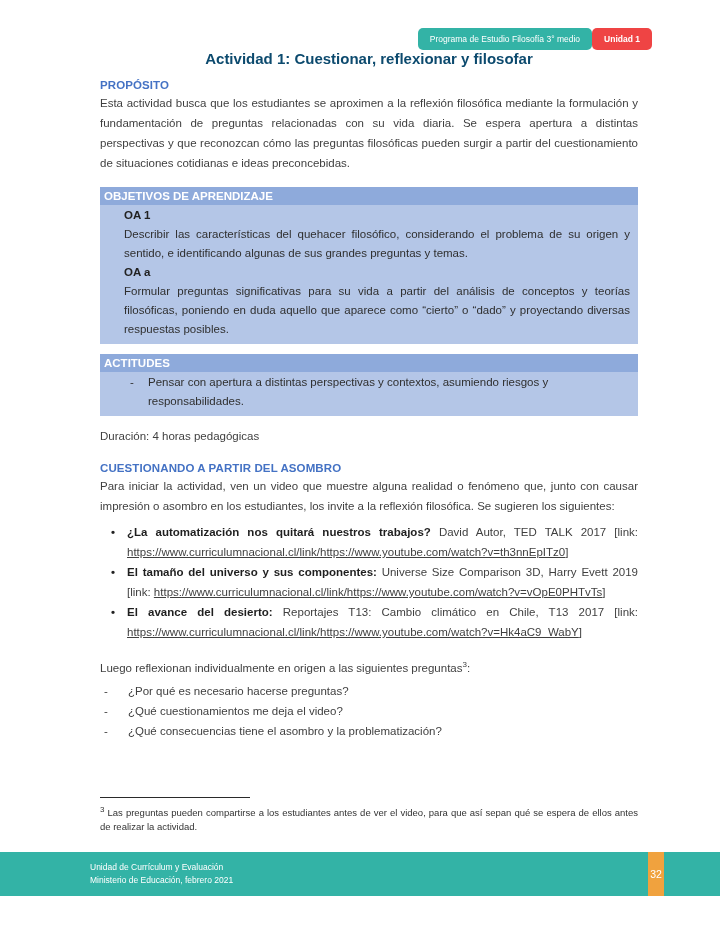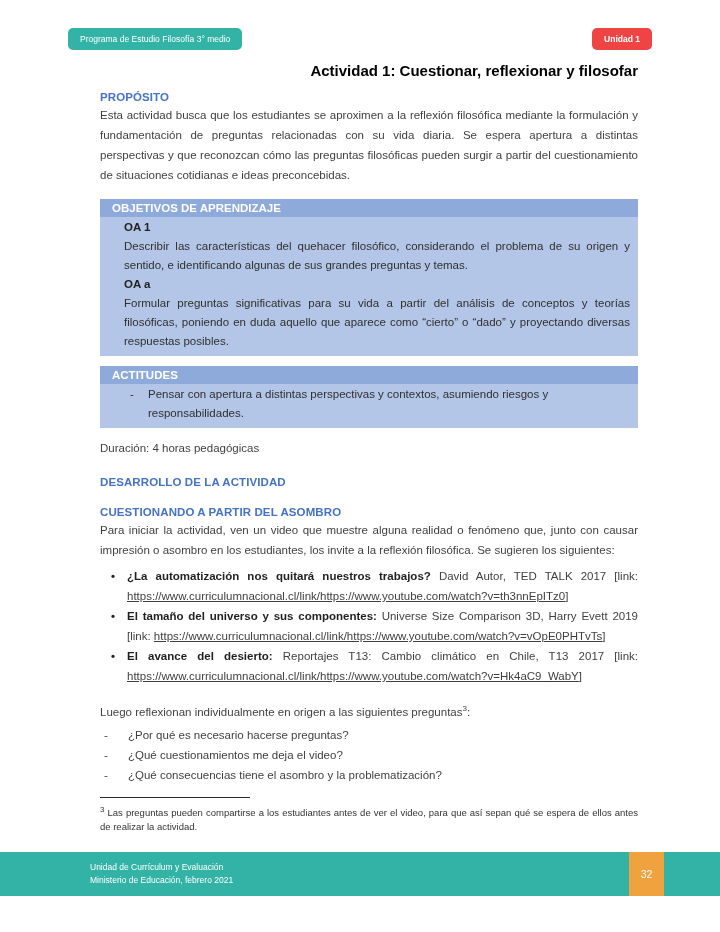--- a/index.html
+++ b/index.html
@@ -11,42 +11,40 @@
     width: 720px;
     height: 932px;
     background: #ffffff;
     overflow: hidden;
     color: #3f3f3f;
   }
 
   
   .topbar {
     display: flex;
-    justify-content: space-between;
+    justify-content: flex-end;
     align-items: flex-start;
-    padding: 28px 68px 0 68px;
-    gap: 12px;
+    padding: 28px 68px 0 90px;
   }
   .badge {
     color: #ffffff;
     font-size: 8.5px;
     line-height: 12px;
     padding: 5px 12px;
     border-radius: 5px;
     white-space: nowrap;
   }
   .badge-teal { background: #33b3a6; }
   .badge-gray { background: #ef4444; font-weight: bold; }
 
   .content { padding: 0 82px 0 100px; }
 
   .doc-title {
-    margin-top: 12px;
-    text-align: right;
-    color: #000000;
+    text-align: center;
+    color: #0c4a6e;
     font-size: 15px;
     font-weight: bold;
   }
 
   .h-blue {
     color: #4472c4;
     font-size: 11.5px;
     font-weight: bold;
     letter-spacing: 0.1px;
   }
@@ -64,21 +62,21 @@
 
   
   .bluebox { margin-top: 14px; }
   .bluebox-actitudes { margin-top: 10px; }
   .bluebox-header {
     background: #8eaadb;
     color: #ffffff;
     font-weight: bold;
     font-size: 11.5px;
     line-height: 18px;
-    padding: 0 12px;
+    padding: 0 4px;
   }
   .bluebox-body {
     background: #b4c6e7;
     padding: 1px 8px 5px 24px;
     font-size: 11.5px;
     line-height: 19px;
     color: #2f2f2f;
   }
   .oa-label { font-weight: bold; color: #222222; }
 
@@ -167,21 +165,21 @@
     position: absolute;
     left: 90px;
     top: 9px;
     font-size: 8.5px;
     line-height: 13px;
   }
   .page-num {
     position: absolute;
     right: 56px;
     top: 0;
-    width: 35px;
+    width: 16px;
     height: 44px;
     background: #f0a23e;
     color: #ffffff;
     display: flex;
     align-items: center;
     justify-content: center;
     font-size: 10.5px;
   }
 </style>
 </head>
@@ -215,21 +213,20 @@
       <div class="bluebox-header">ACTITUDES</div>
       <div class="bluebox-body">
         <div class="dash-row">
           <span>Pensar con apertura a distintas perspectivas y contextos, asumiendo riesgos y responsabilidades.</span>
         </div>
       </div>
     </section>
 
     <p class="duracion">Duración: 4 horas pedagógicas</p>
 
-    <h2 class="h-blue h-desarrollo">DESARROLLO DE LA ACTIVIDAD</h2>
 
     <h2 class="h-blue h-cuestionando">CUESTIONANDO A PARTIR DEL ASOMBRO</h2>
     <p class="body-text just mt2">Para iniciar la actividad, ven un video que muestre alguna realidad o fenómeno que, junto con causar impresión o asombro en los estudiantes, los invite a la reflexión filosófica. Se sugieren los siguientes:</p>
 
     <ul class="videos">
       <li>
         <span class="b">¿La automatización nos quitará nuestros trabajos?</span>
         <span>David Autor, TED TALK 2017 [link:</span>
         <a class="link">https://www.curriculumnacional.cl/link/https://www.youtube.com/watch?v=th3nnEpITz0</a><span>]</span>
       </li>

